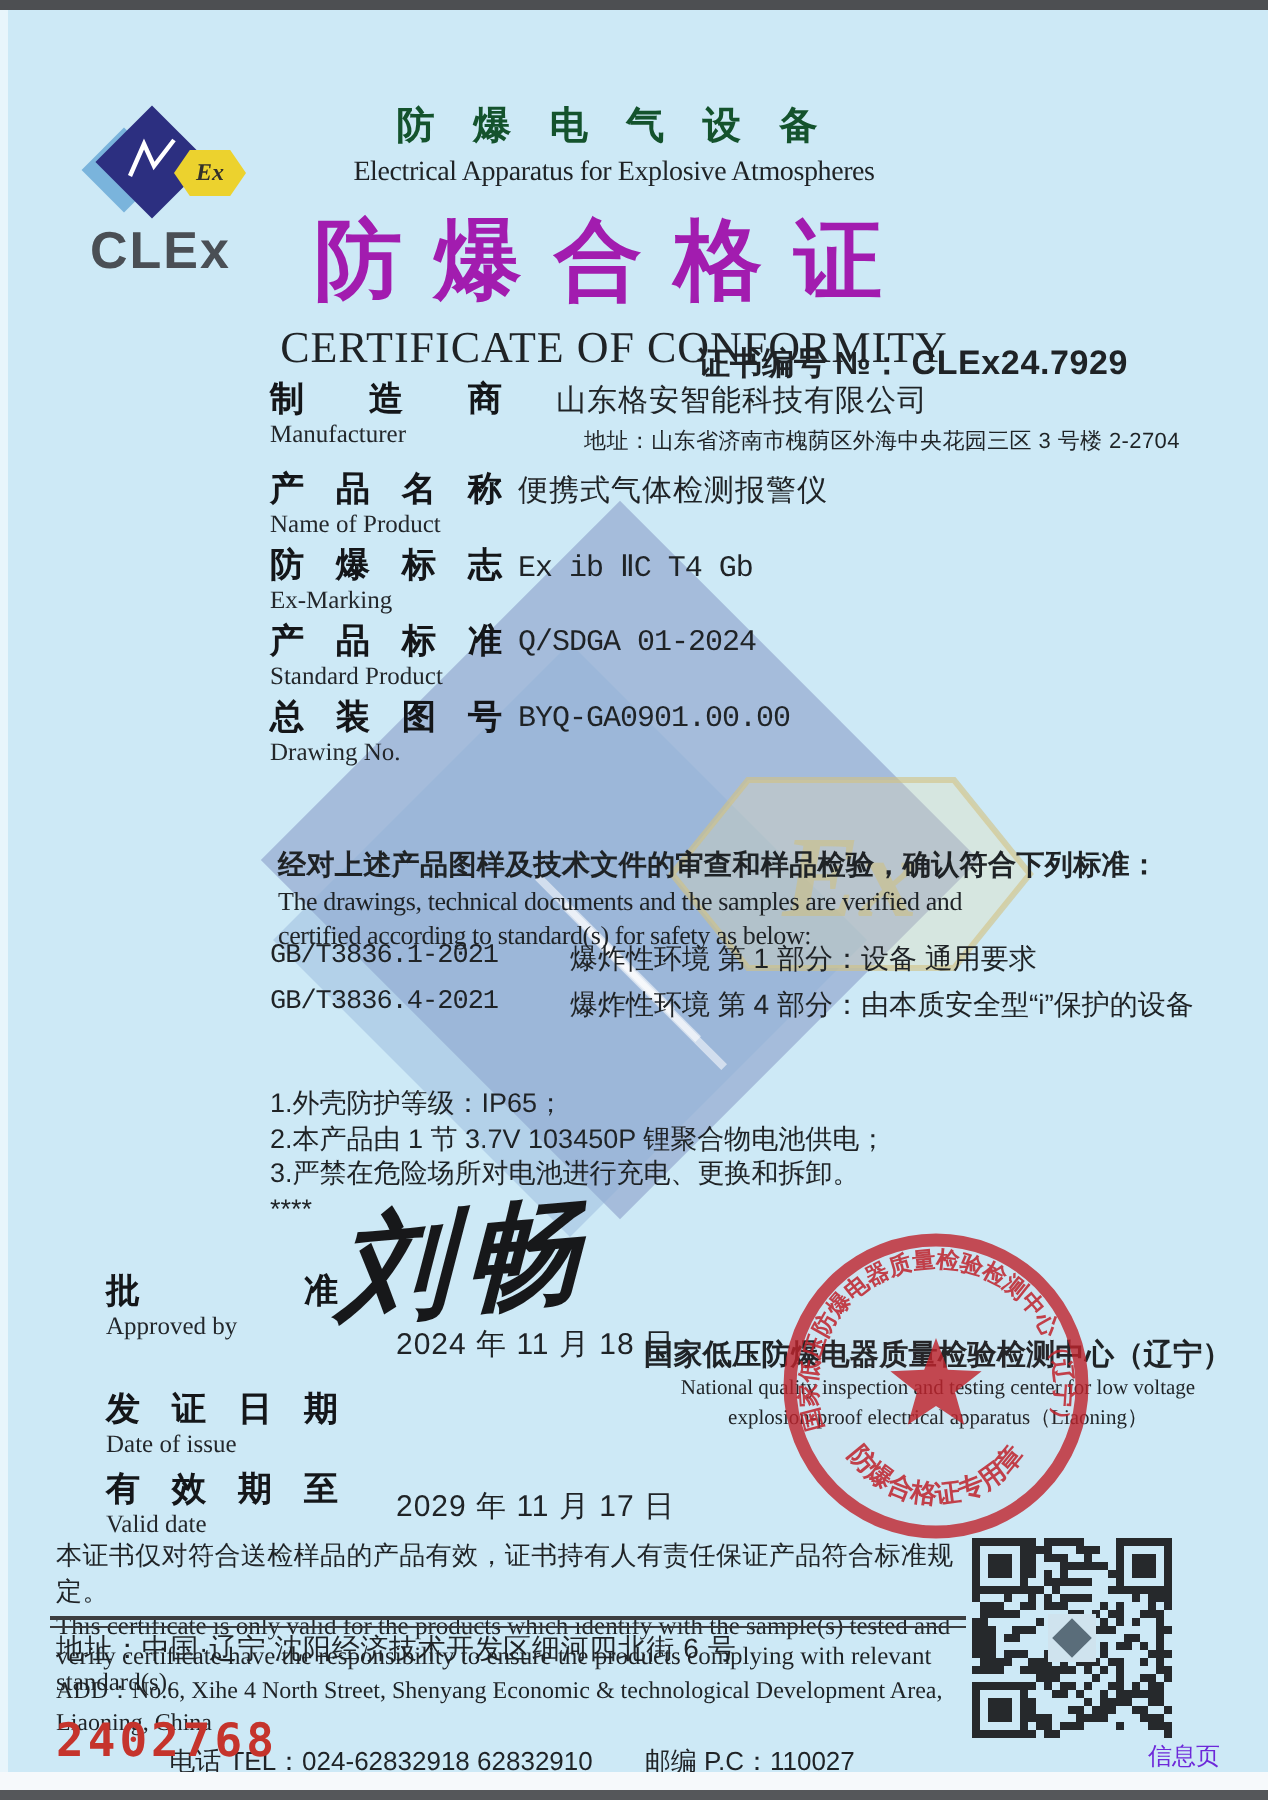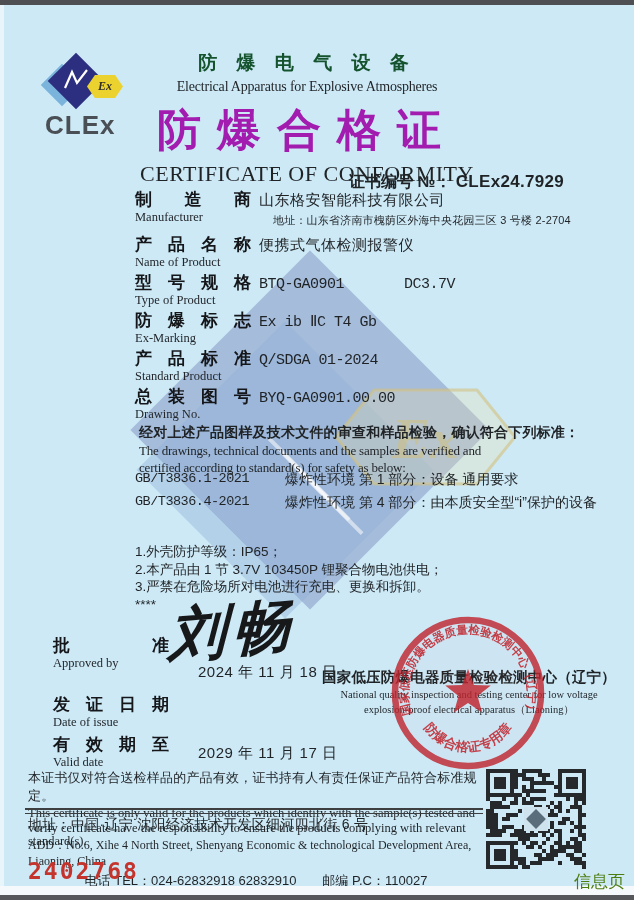--- a/index.html
+++ b/index.html
@@ -44,21 +44,21 @@
   .frow{display:flex;margin-bottom:4px;}
   .flabel{width:118px;flex:none;}
   .lcn{font-weight:bold;font-size:17px;line-height:20px;width:116px;
        text-align:justify;text-align-last:justify;color:#141619;}
   .len{font-size:12.5px;font-family:"Liberation Serif",serif;white-space:nowrap;line-height:14px;color:#23272b;}
   .fval{margin-left:6px;padding-top:1px;}
   .v-cjk{font-size:15px;letter-spacing:.5px;}
   .v-sub{font-size:11px;margin-left:14px;margin-top:3px;letter-spacing:.2px;}
   .mono{font-family:"Liberation Mono",monospace;font-size:15px;letter-spacing:-.5px;}
   .gap60{display:inline-block;width:60px;}
-  .r-h40{min-height:41px;} .r-h35{min-height:34px;}
+  .r-h40{min-height:41px;gap:19px;} .r-h35{min-height:34px;}
 
   
   .statement{position:absolute;left:139px;top:408px;z-index:2;margin-top:16px;}
   .st-cn{font-size:14px;font-weight:bold;letter-spacing:.2px;}
   .st-en{font-size:13px;font-family:"Liberation Serif",serif;letter-spacing:-.2px;line-height:14.5px;margin-top:2px;}
   .standards{position:absolute;left:135px;top:471px;z-index:2;}
   .std-row{display:flex;margin-bottom:5px;}
   .std-code{width:150px;flex:none;font-family:"Liberation Mono",monospace;font-size:13.5px;letter-spacing:-.5px;}
   .std-desc{font-size:14px;}
 
@@ -84,21 +84,21 @@
        border-top:2.5px solid #3c3e40;border-bottom:1.5px solid #3c3e40;z-index:2;}
   .f-addr{position:absolute;left:28px;top:816px;width:456px;z-index:2;}
   .fa-cn{font-size:14px;letter-spacing:.3px;}
   .fa-en{font-size:12px;font-family:"Liberation Serif",serif;margin-top:3px;}
   .fa-tel{font-size:13px;text-align:center;margin-top:3px;}
   .fa-mailrow{display:flex;justify-content:center;gap:28px;font-size:13px;margin-top:3px;align-items:baseline;}
   .fa-extra{font-family:"Liberation Serif",serif;font-size:12px;}
   .qr{position:absolute;left:486px;top:769px;width:100px;height:100px;z-index:2;}
   .serial{position:absolute;left:28px;top:858px;z-index:6;color:#c5342c;
           font:bold 23px "DejaVu Sans Mono",monospace;letter-spacing:2px;}
-  .pagetag{position:absolute;left:574px;top:870px;z-index:6;font-size:17px;color:#4d7c0f;}
+  .pagetag{position:absolute;left:574px;top:870px;z-index:6;font-size:12px;color:#6d28d9;}
 </style>
 </head>
 <body>
 
 <div class="page">
   <div class="topbar"></div>
   <div class="leftedge"></div>
 
   <div class="wm wm-d1"></div>
   <div class="wm wm-d2"></div>
@@ -145,27 +145,20 @@
       </div>
     </div>
     <div class="frow r-h35">
       <div class="flabel">
         <div class="lcn">产 品 名 称</div>
         <div class="len">Name of Product</div>
       </div>
       <div class="fval">
           <div class="v-cjk">便携式气体检测报警仪</div>
         </div>
-    </div>
-    <div class="frow r-h35">
-      <div class="flabel">
-        <div class="lcn">型 号 规 格</div>
-        <div class="len">Type of Product</div>
-      </div>
-      <div class="fval"><span class="mono">BTQ-GA0901</span><span class="gap60"></span><span class="mono">DC3.7V</span></div>
     </div>
     <div class="frow r-h35">
       <div class="flabel">
         <div class="lcn">防 爆 标 志</div>
         <div class="len">Ex-Marking</div>
       </div>
       <div class="fval"><span class="mono">Ex ib ⅡC T4 Gb</span></div>
     </div>
     <div class="frow r-h35">
       <div class="flabel">

